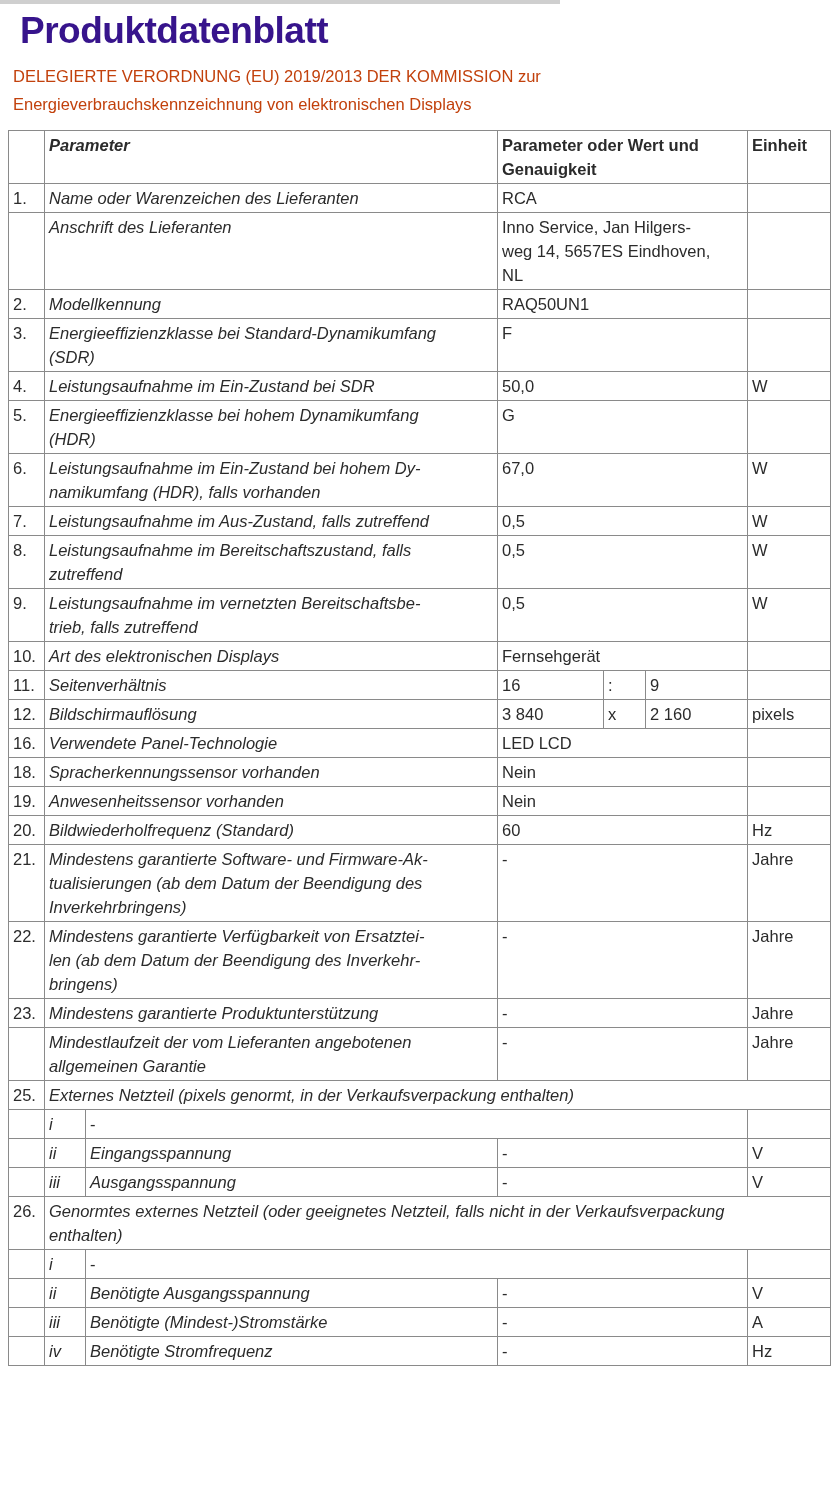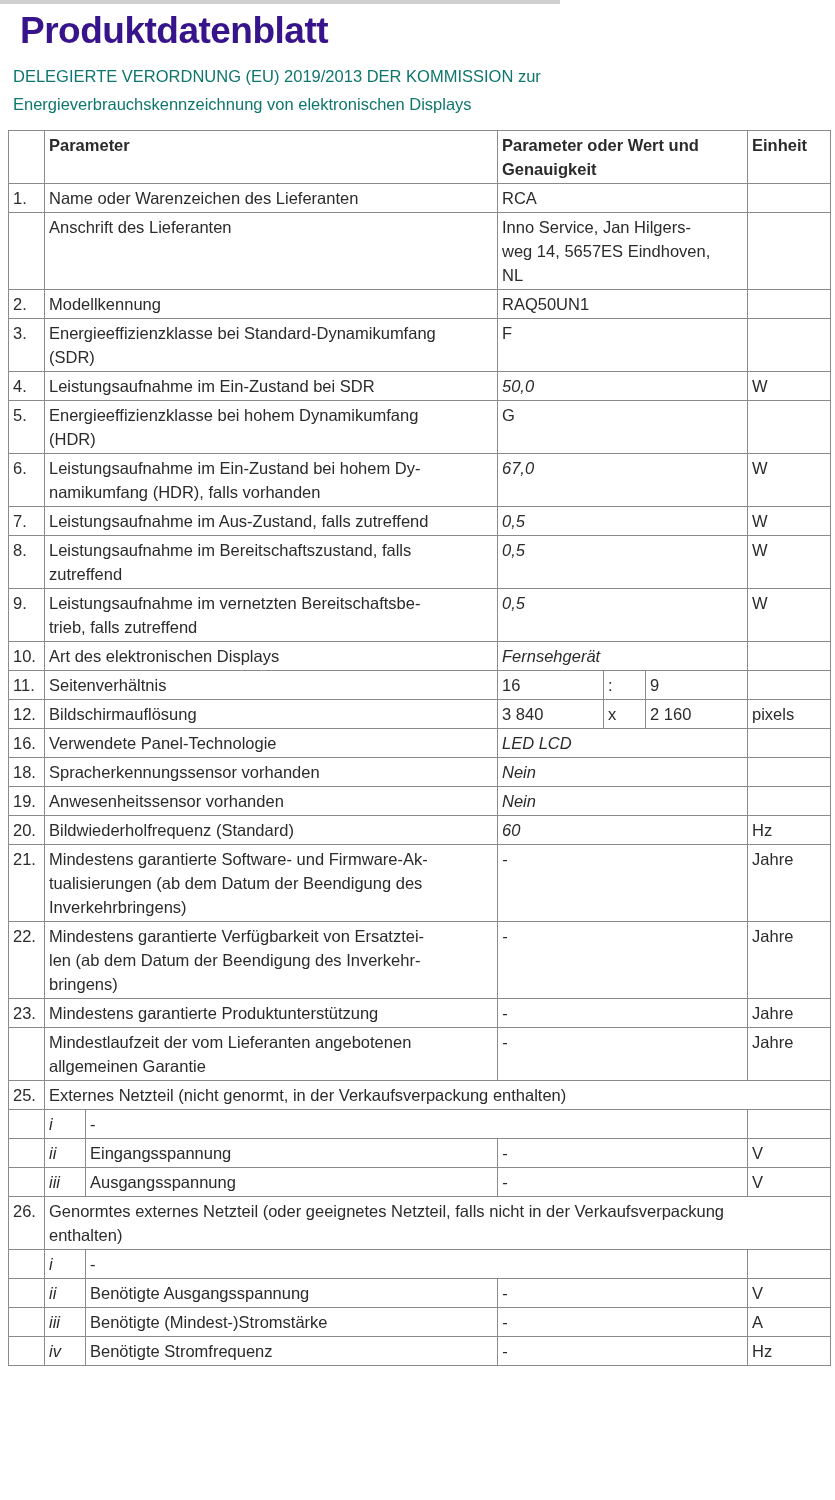--- a/index.html
+++ b/index.html
@@ -19,21 +19,21 @@
     margin:10px 0 0 20px;
     font-size:37px;
     font-weight:bold;
     letter-spacing:-0.5px;
     color:#37148C;
   }
   #doc-subtitle{
     margin:10px 0 12px 13px;
     font-size:16.5px;
     line-height:28px;
-    color:#0f766e;
+    color:#c2410c;
     white-space:pre-line;
   }
   table#datasheet{
     margin-left:8px;
     width:822px;
     border-collapse:collapse;
     table-layout:fixed;
   }
   #datasheet td, #datasheet th{
     border:1px solid #8a8a8a;
@@ -41,23 +41,23 @@
     line-height:24px;
     padding:2px 4px;
     vertical-align:top;
     font-weight:normal;
     text-align:left;
     white-space:pre-line;
     overflow:hidden;
   }
   #datasheet thead th{font-weight:bold;}
   .c-num{text-align:right;padding-right:6px;}
-  .c-param{padding-left:13px;}
+  .c-param{padding-left:13px;font-style:italic;}
   .c-val-left{padding-left:12px;margin-left:24px;}
-  .c-val-right{text-align:right;padding-right:8px;font-style:italic;}
+  .c-val-right{text-align:right;padding-right:8px;}
   .c-unit{padding-left:10px;}
   .c-sub{font-style:italic;padding-left:10px;}
   .c-center{text-align:center;}
   .c-dash{padding-left:14px;}
 </style>
 </head>
 <body>
 
 <div id="page">
   <div id="scan-artifact"></div>
@@ -225,21 +225,21 @@
         </tr>
         <tr>
           <td class="c-num"></td>
           <td class="c-param" colspan="2">Mindestlaufzeit der vom Lieferanten angebotenen
 allgemeinen Garantie</td>
           <td class="c-val-right" colspan="3">-</td>
           <td class="c-unit">Jahre</td>
         </tr>
         <tr>
           <td class="c-num">25.</td>
-          <td class="c-param" colspan="6">Externes Netzteil (nicht genormt, in der Verkaufsverpackung enthalten)</td>
+          <td class="c-param" colspan="6">Externes Netzteil (pixels genormt, in der Verkaufsverpackung enthalten)</td>
         </tr>
         <tr>
           <td></td>
           <td class="c-sub">i</td>
           <td class="c-dash" colspan="4">-</td>
           <td class="c-unit"></td>
         </tr>
         <tr>
           <td></td>
           <td class="c-sub">ii</td>

